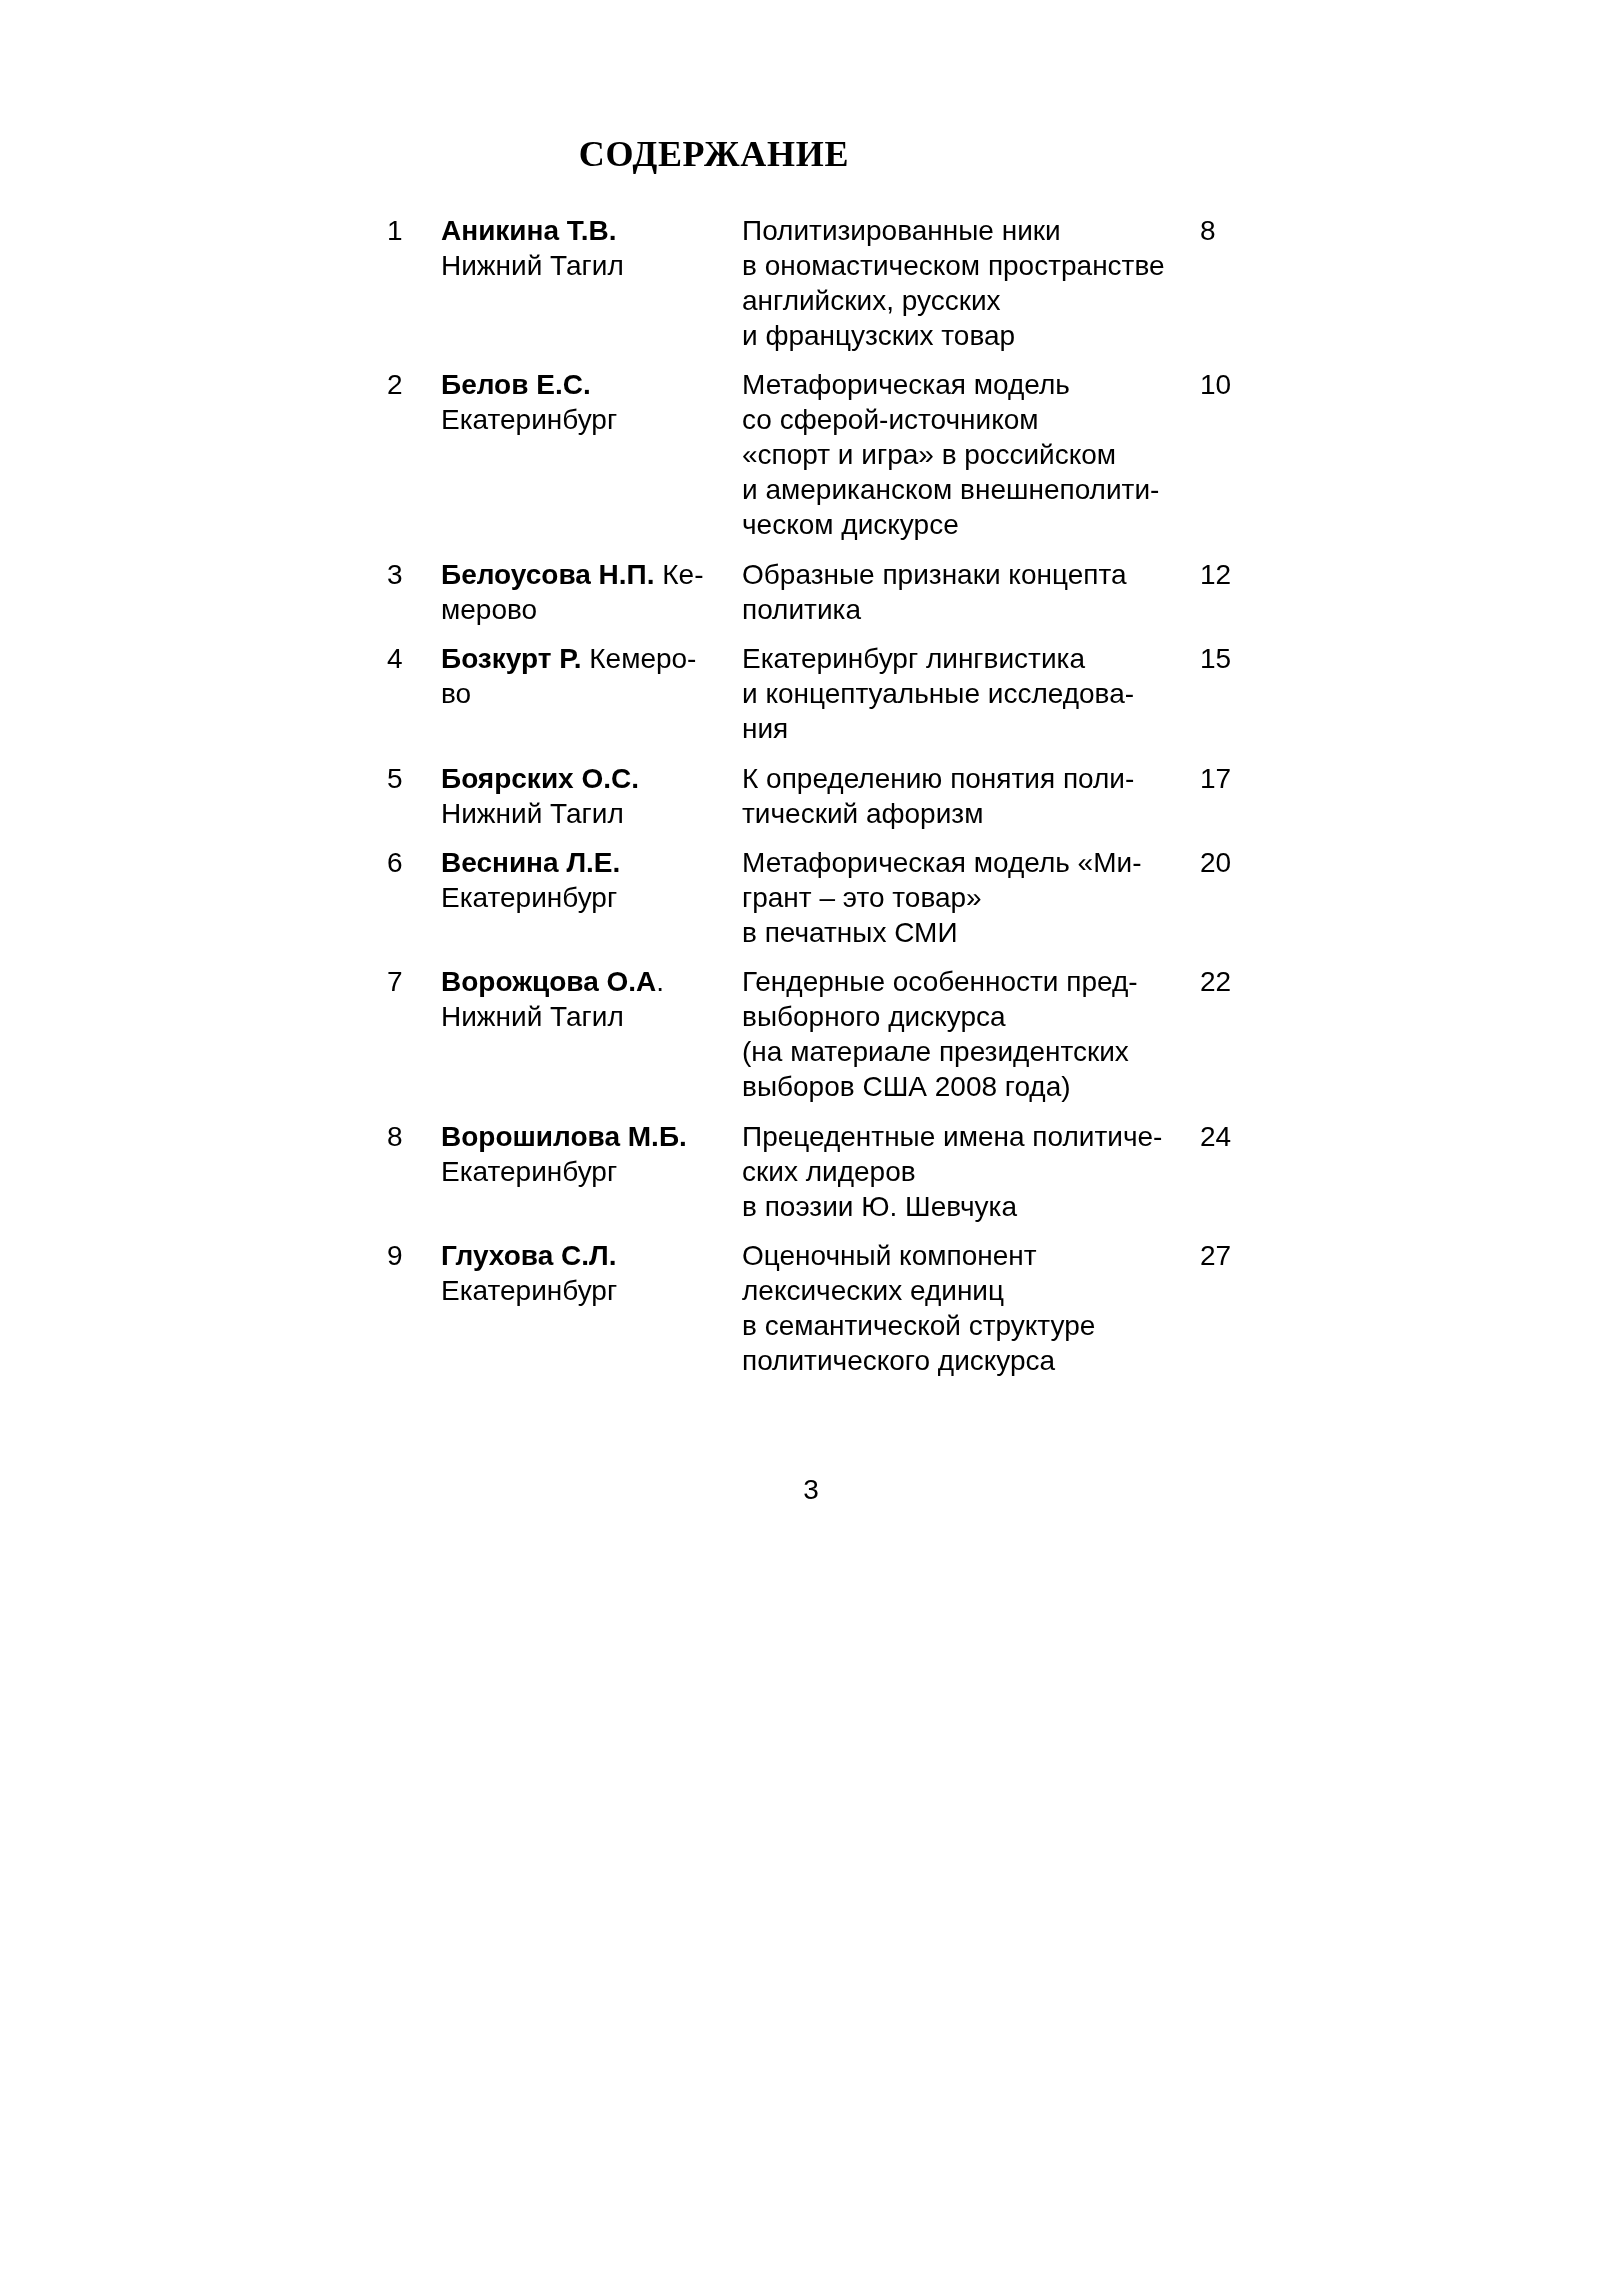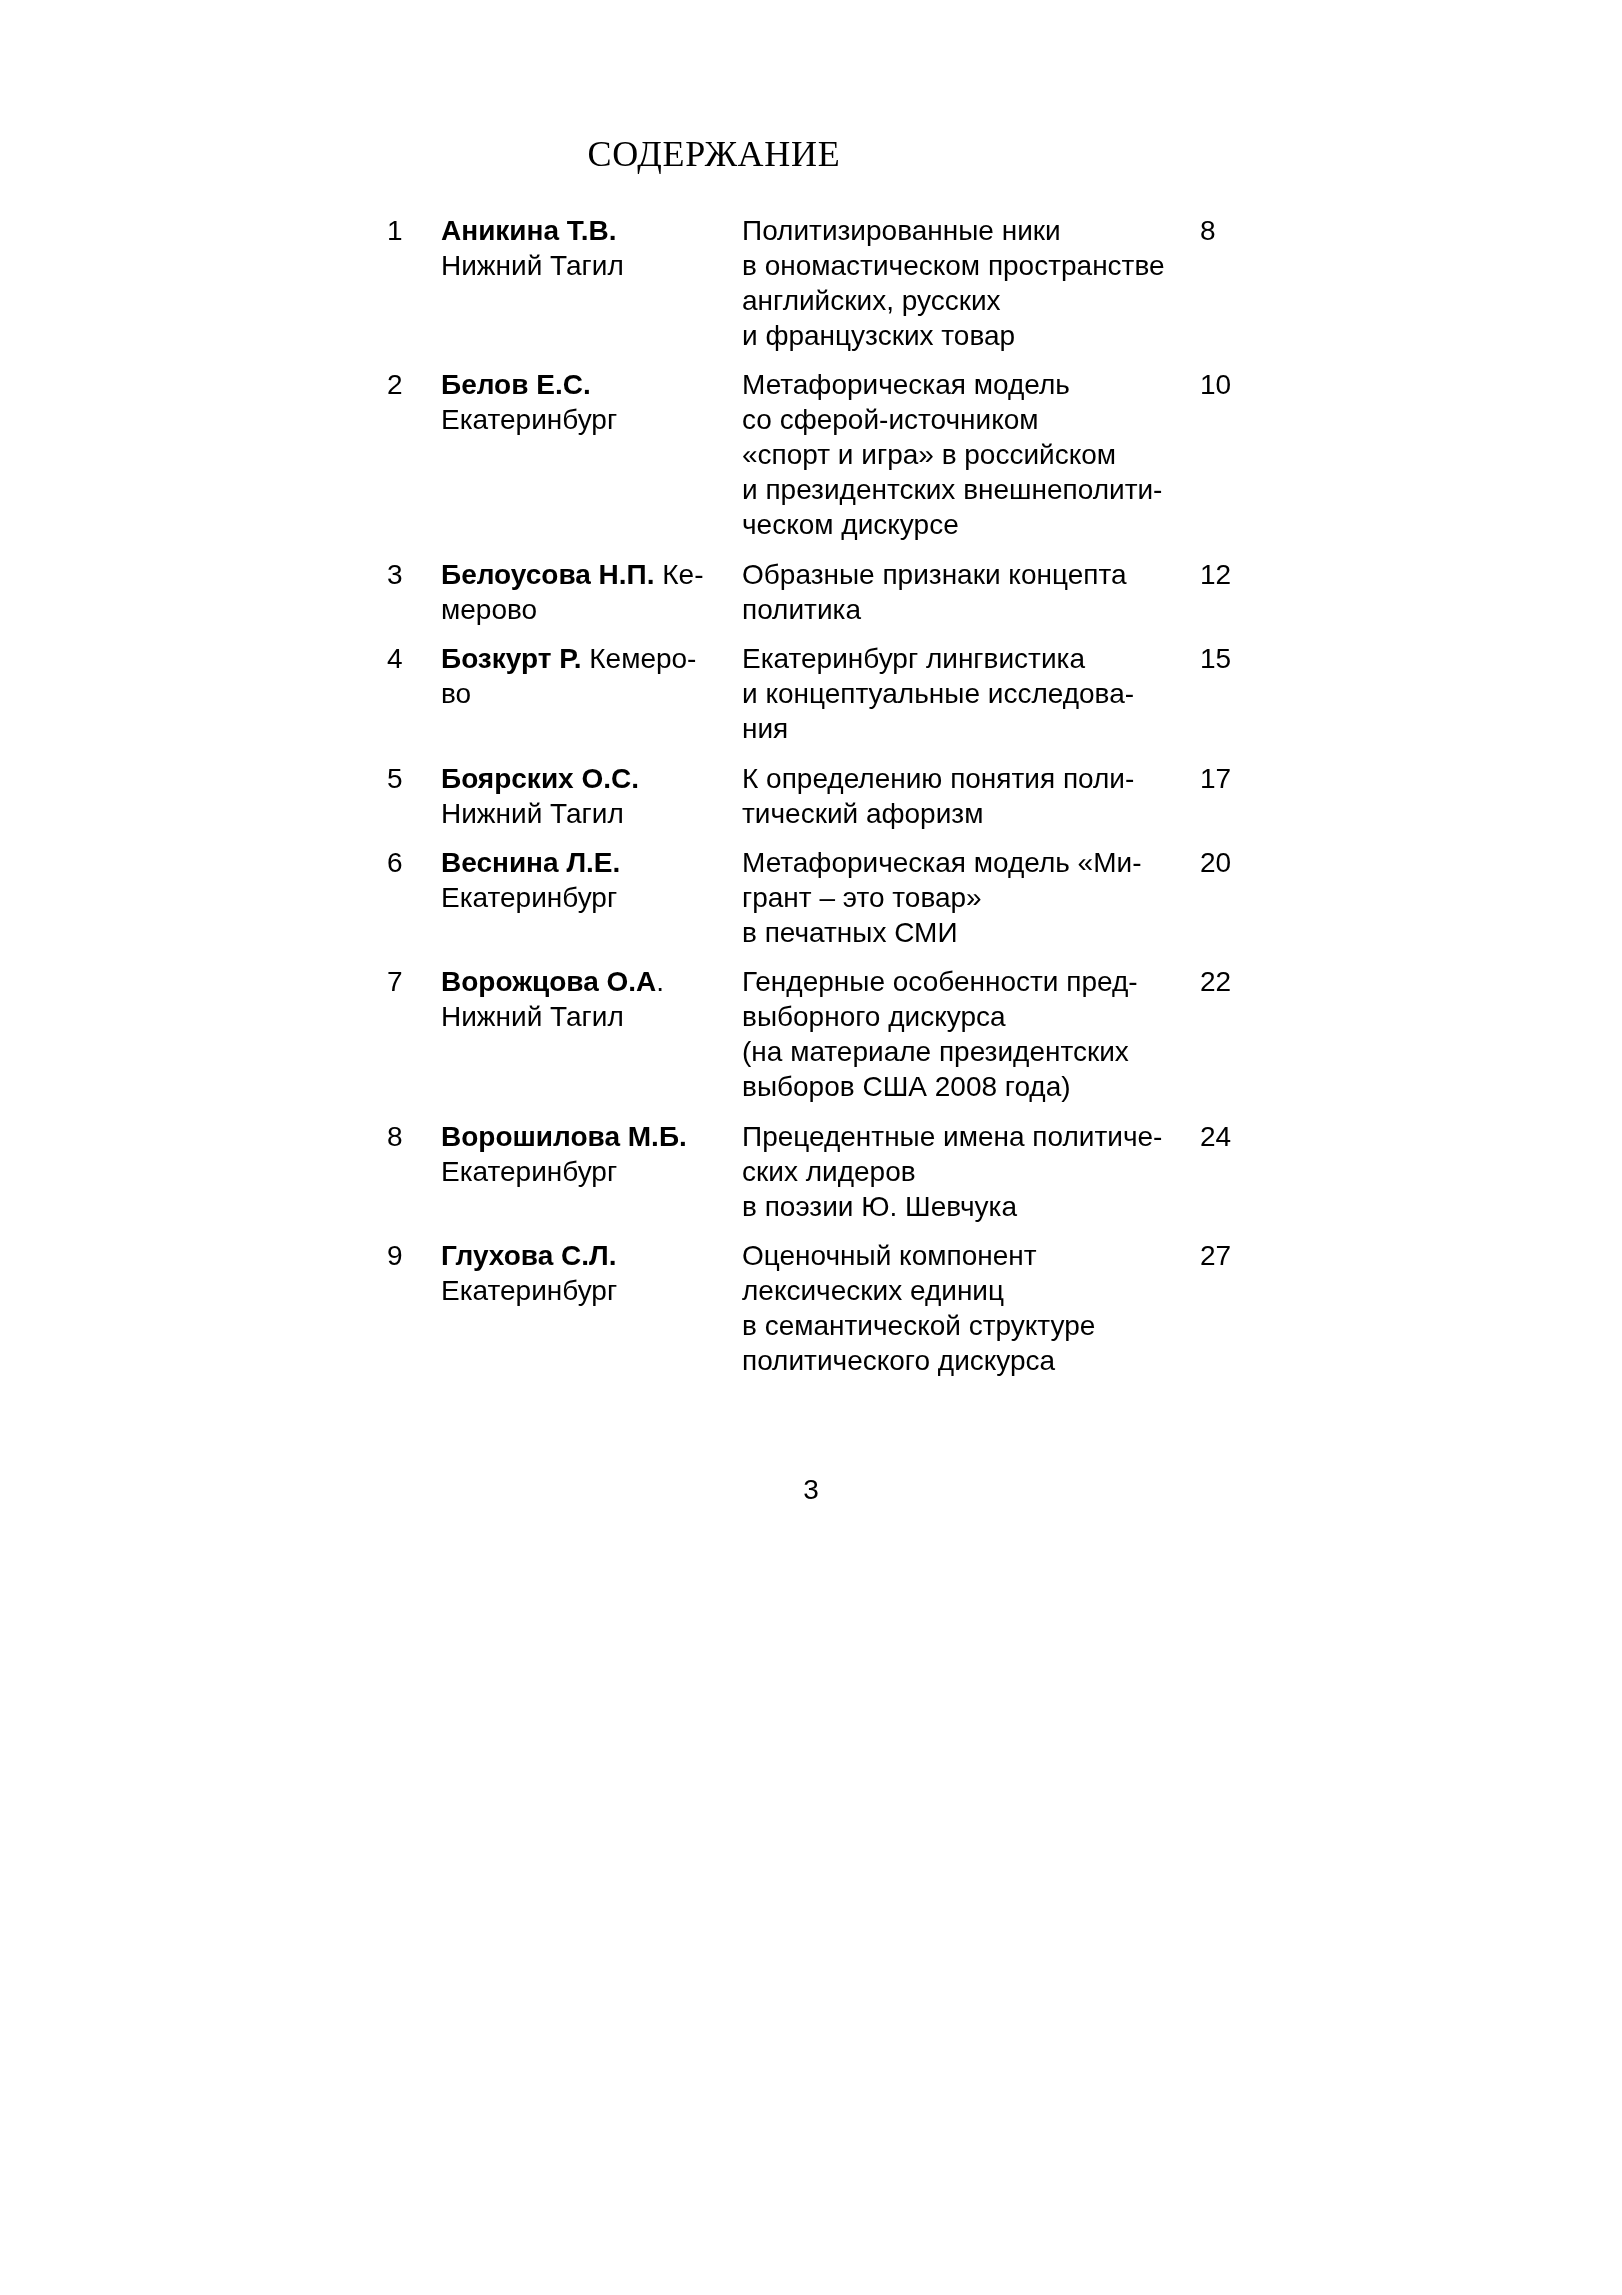--- a/index.html
+++ b/index.html
@@ -15,21 +15,21 @@
     font-family: "Liberation Sans", sans-serif;
     overflow: hidden;
   }
   .doc-title {
     position: absolute;
     top: 135px;
     left: 0;
     width: 1428px;
     text-align: center;
     font-family: "Liberation Serif", serif;
-    font-weight: normal;
+    font-weight: bold;
     font-size: 36px;
     line-height: 39px;
     letter-spacing: 0.7px;
   }
   .toc {
     position: absolute;
     top: 213px;
     left: 387px;
     width: 982px;
     font-size: 28px;
@@ -80,21 +80,21 @@
   <div class="toc-row">
     <div class="c-num">2</div>
     <div class="c-author">
       <div class="line"><span class="b">Белов Е.С.</span><span></span></div>
       <div class="line">Екатеринбург</div>
     </div>
     <div class="c-title">
         <div class="line">Метафорическая модель</div>
         <div class="line">со сферой-источником</div>
         <div class="line">«спорт и игра» в российском</div>
-        <div class="line">и президентских внешнеполити-</div>
+        <div class="line">и американском внешнеполити-</div>
         <div class="line">ческом дискурсе</div>
       </div>
     <div class="c-page">10</div>
   </div>
 
   <div class="toc-row">
     <div class="c-num">3</div>
     <div class="c-author">
       <div class="line"><span class="b">Белоусова Н.П.</span><span> Ке-</span></div>
       <div class="line">мерово</div>

